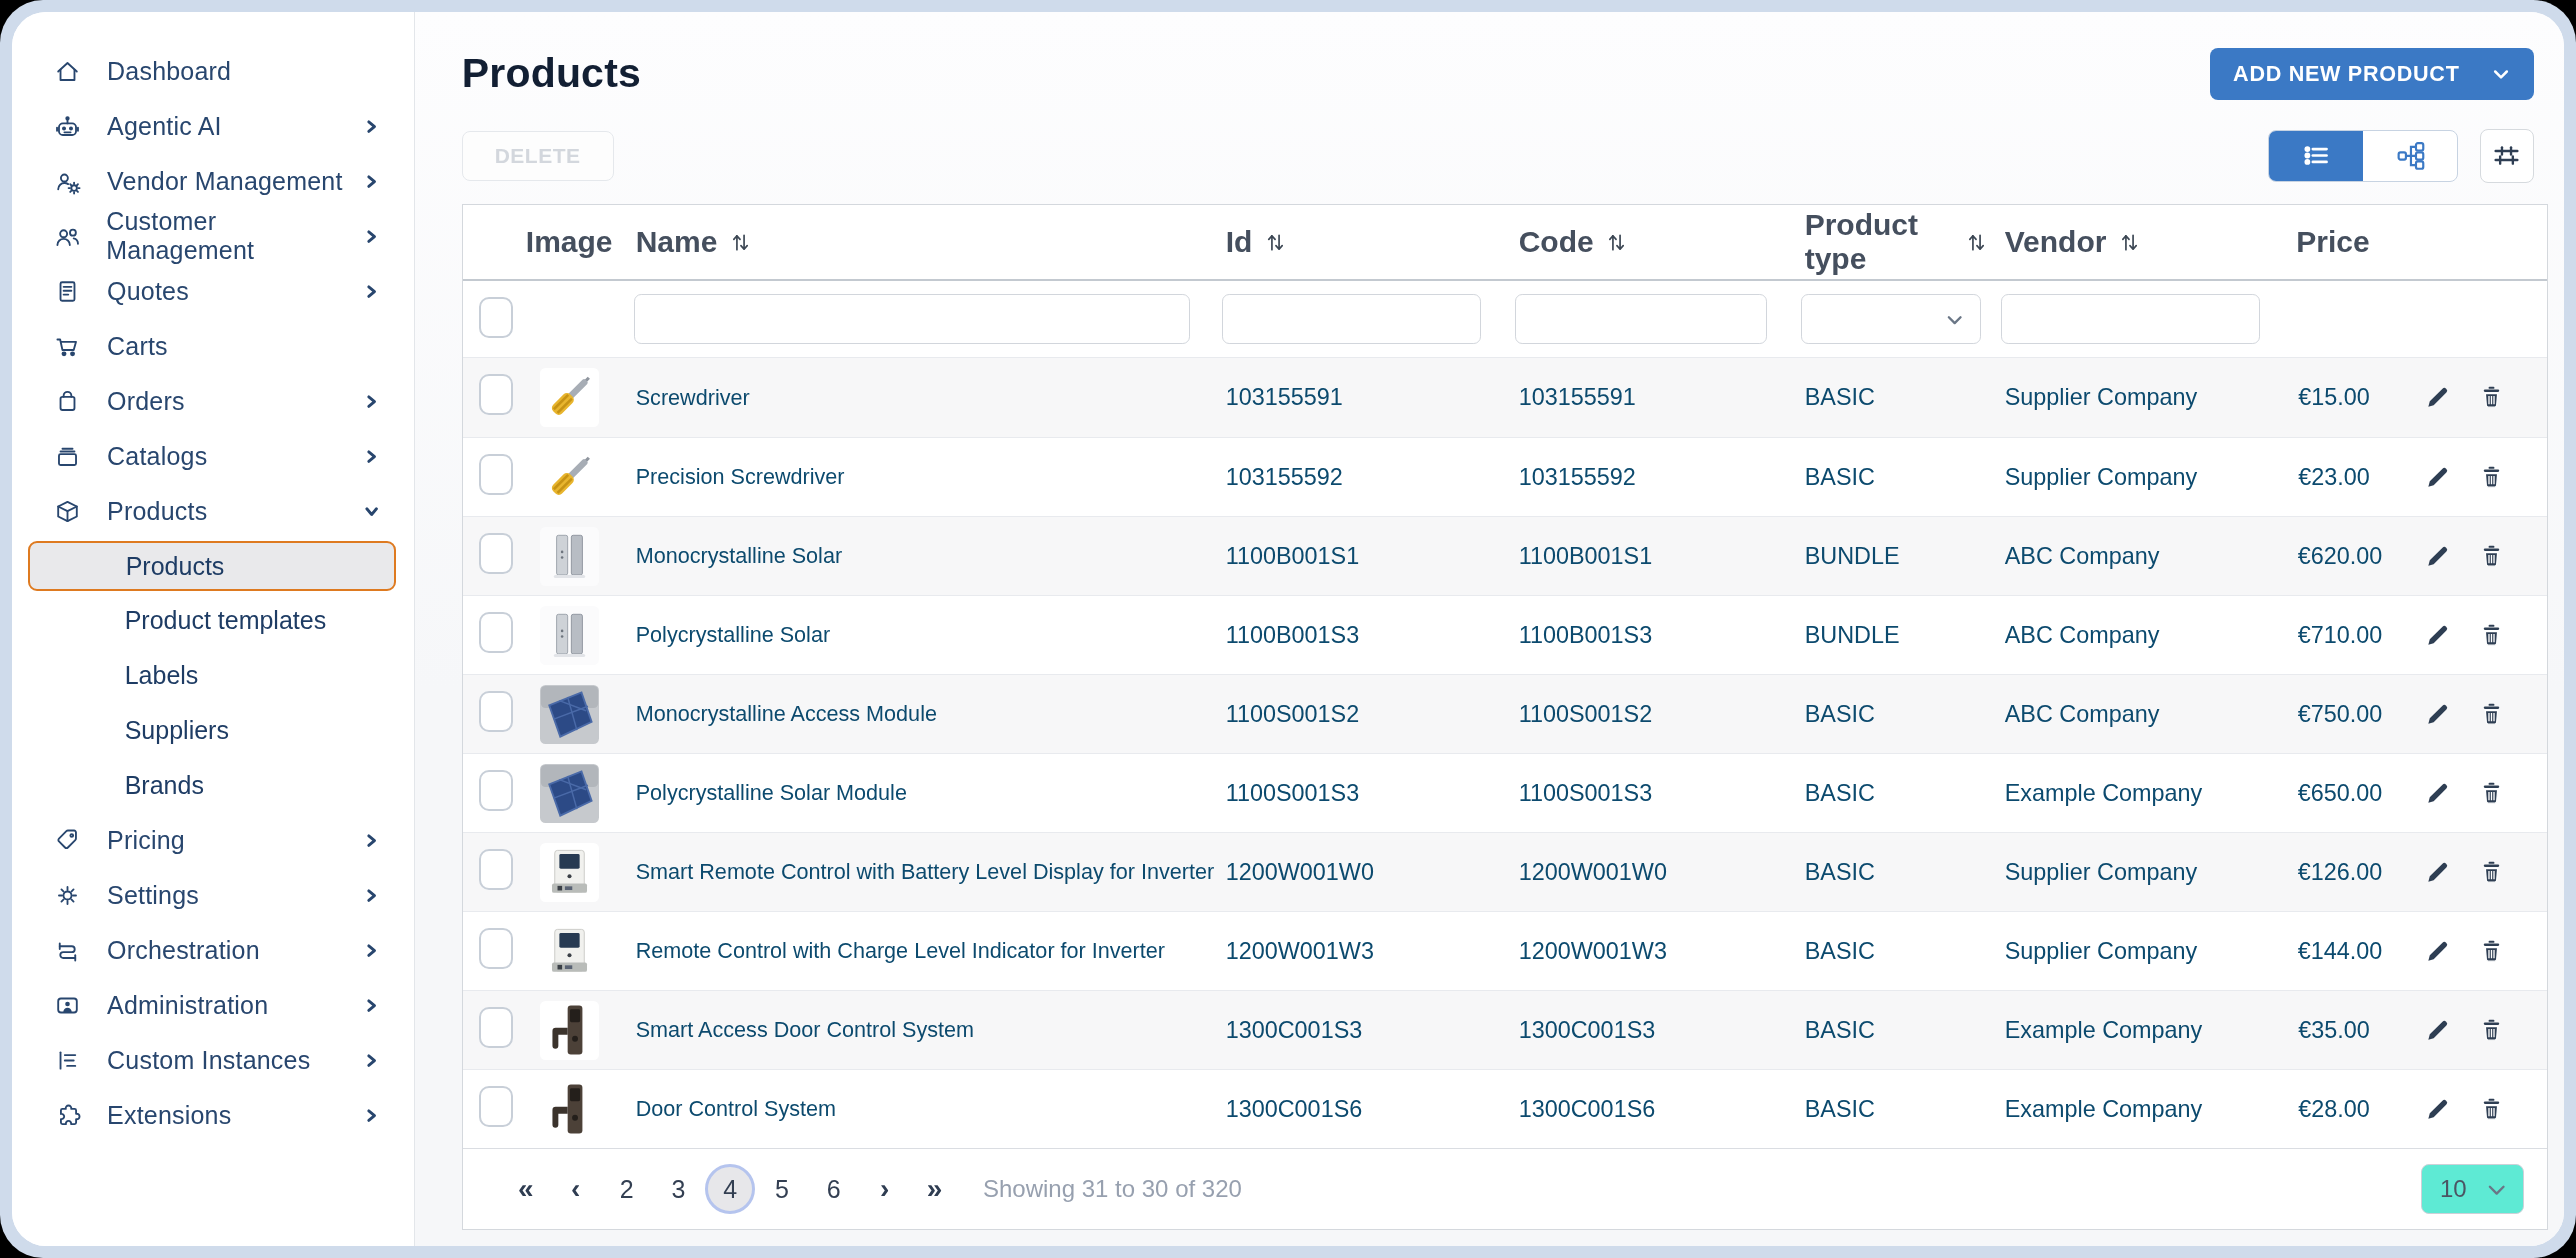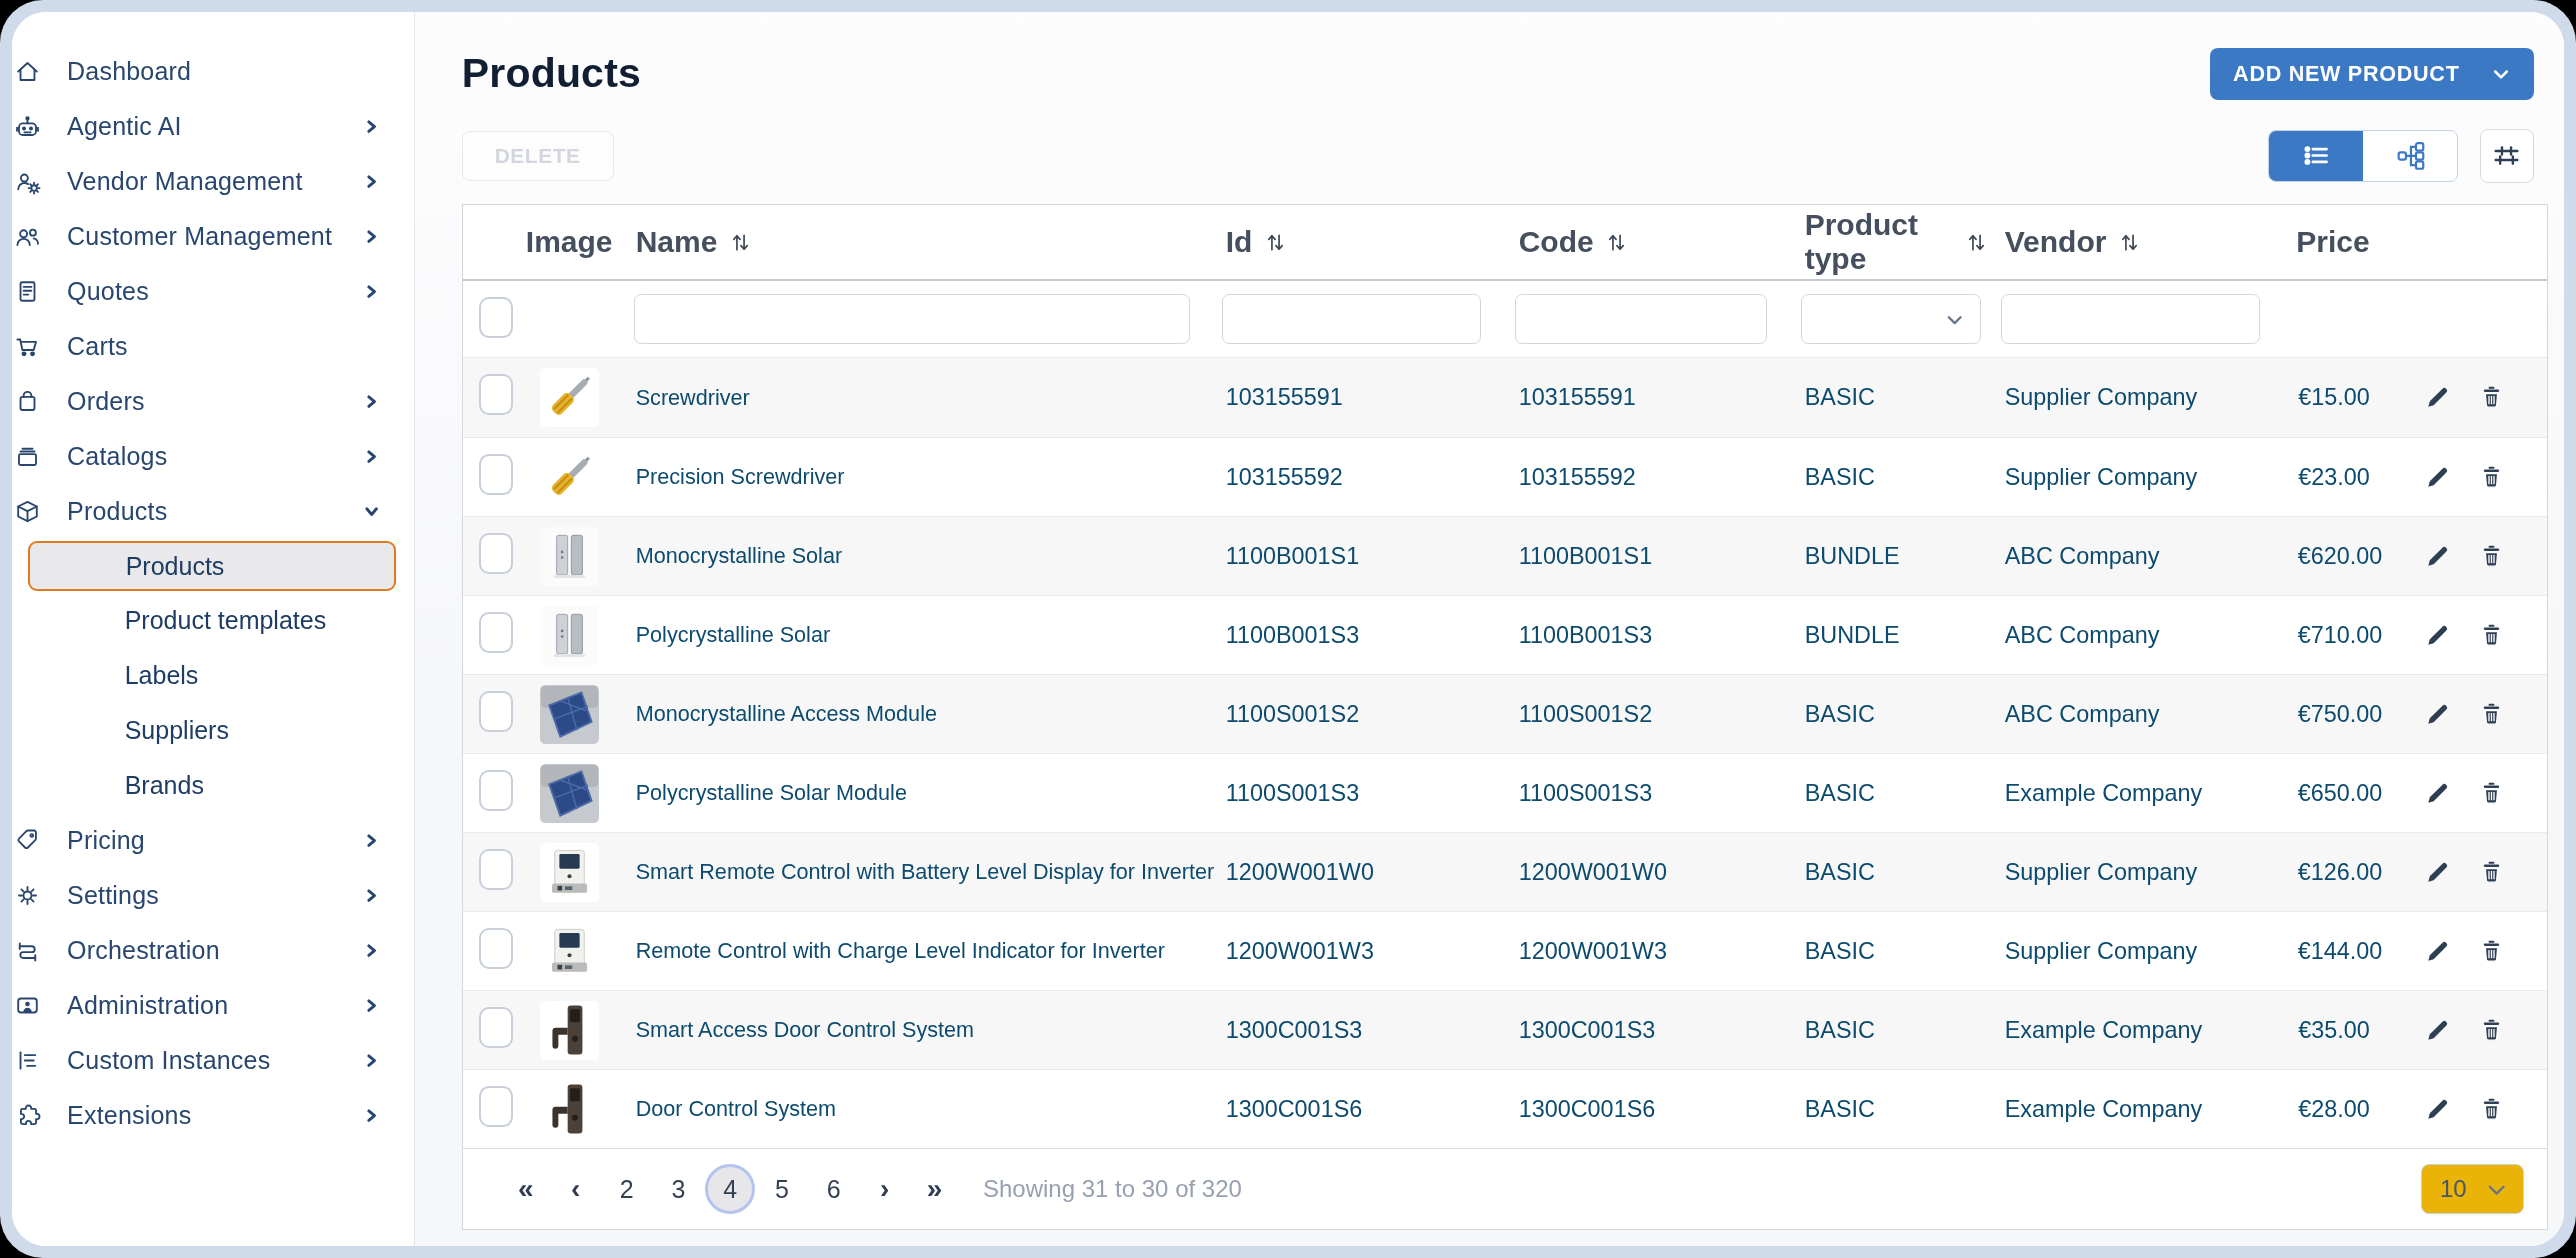--- a/index.html
+++ b/index.html
@@ -2,21 +2,21 @@
 <html style="font-size:14.4px"><head>
 <meta charset="utf-8">
 <style>
   * { box-sizing: border-box; margin: 0; padding: 0; }
   html,body { width:2576px; height:1258px; background:#000; font-family:"Liberation Sans","DejaVu Sans",sans-serif; overflow:hidden; }
   .frame { position:absolute; inset:0; border-radius:43px; background:#cfdbeb; padding:11.7px; }
   .window { width:100%; height:100%; border-radius:34px; background:#fff; display:flex; overflow:hidden; }
 
   
   .sidebar { width:403px; min-width:403px; background:#fff; border-right:0.9px solid #e3e6ea; padding-top:32px; }
-  .side-item { height:55px; display:flex; align-items:center; cursor:pointer; color:#28466e; }
+  .side-item { height:55px; display:flex; align-items:center; padding-left:40px; cursor:pointer; color:#28466e; }
   .s-icon { width:32px; height:32px; display:flex; align-items:center; justify-content:center; color:#28466e; }
   .s-icon svg { width:31px; height:31px; }
   .side-item .s-label { margin-left:23.4px; font-size:25px; letter-spacing:0.2px; }
   .s-chev { margin-left:auto; margin-right:34px; width:15.3px; height:15.3px; color:#28466e; display:flex; }
   .s-chev svg { width:15.3px; height:15.3px; }
   .s-chev.down svg { transform:rotate(90deg); }
   .side-sub { height:55px; display:flex; align-items:center; padding-left:113px; cursor:pointer; color:#1e3c64; font-size:25px; }
   .side-sub.selected { height:50px; margin:2.7px 18px 1.8px 16px; padding-left:96px; background:#e9e9eb; border:2.7px solid #de7a20; border-radius:9px; }
 
   
@@ -63,21 +63,21 @@
   .c-actions { display:flex; justify-content:flex-end; gap:25px; padding-right:41px; }
   .icon-btn { width:29px; height:29px; color:#2e3e53; display:flex; align-items:center; justify-content:center; }
   .icon-btn svg { width:27px; height:27px; }
 
   
   .pagination { height:81px; border-top:0.9px solid #dadde2; display:flex; align-items:center; padding:0 23.4px 0 38px; }
   .pg-nav { font-size:28px; font-weight:700; color:#2f3d52; width:50px; height:50px; display:flex; align-items:center; justify-content:center; }
   .page { width:50px; height:50px; display:flex; align-items:center; justify-content:center; font-size:25px; color:#333f52; cursor:pointer; border-radius:50%; margin:0 0.9px; }
   .page.active { background:#e7e7ea; border:3.6px solid #b5c4ee; }
   .pg-status { margin-left:23.4px; font-size:24px; color:#97a0af; }
-  .page-size { margin-left:auto; width:103px; height:50px; border:1.8px solid #ccd1d8; border-radius:8px; background:#eab308; display:flex; align-items:center; justify-content:space-between; padding:0 14.4px 0 18px; font-size:24px; color:#4b5563; cursor:pointer; }
+  .page-size { margin-left:auto; width:103px; height:50px; border:1.8px solid #ccd1d8; border-radius:8px; background:#5eead4; display:flex; align-items:center; justify-content:space-between; padding:0 14.4px 0 18px; font-size:24px; color:#4b5563; cursor:pointer; }
   .page-size svg { width:23.4px; height:23.4px; color:#6a7686; }
 </style>
 </head>
 <body>
 
 <div class="frame">
   <div class="window">
 
     <aside class="sidebar">
       <nav id="sidebar-nav">

